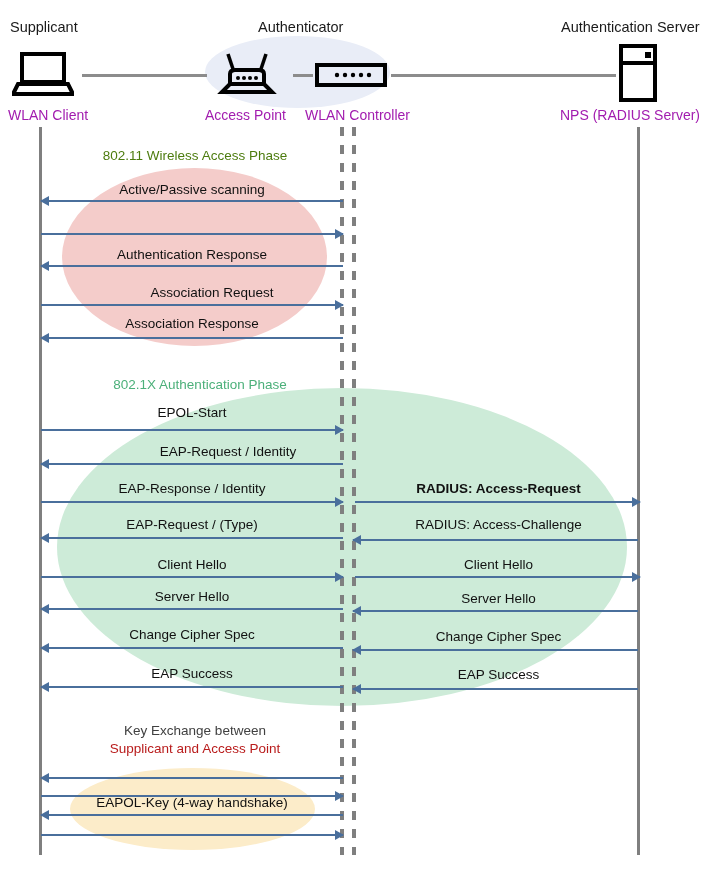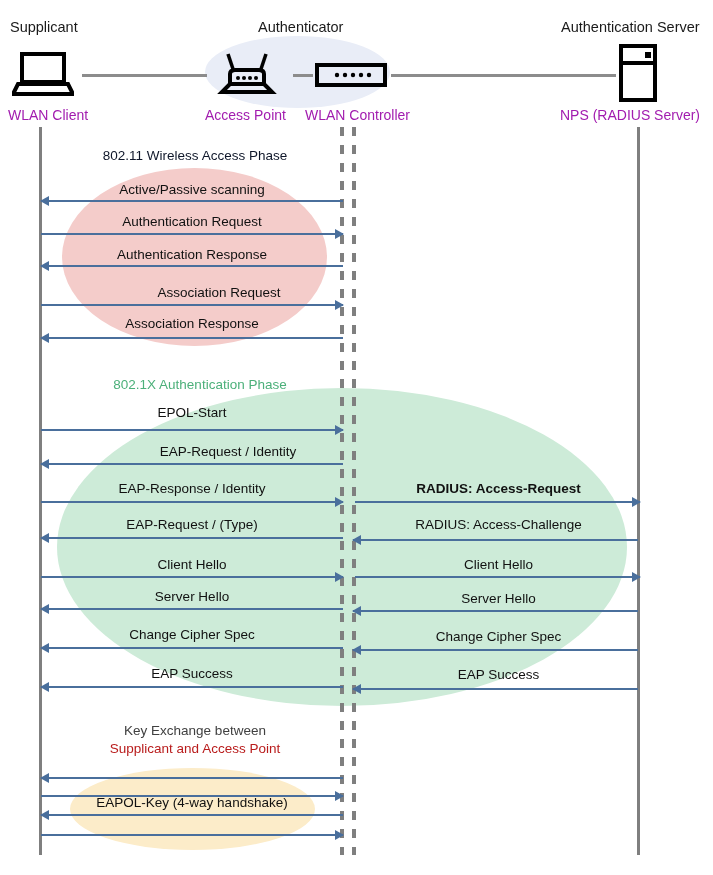--- a/index.html
+++ b/index.html
@@ -177,44 +177,43 @@
 
   <div class="phase-ellipse ellipse-wireless" style="left:62px; top:168px; width:265px; height:178px;"></div>
   <div class="phase-ellipse ellipse-dot1x" style="left:57px; top:388px; width:570px; height:318px;"></div>
   <div class="phase-ellipse ellipse-key" style="left:70px; top:768px; width:245px; height:82px;"></div>
 
   <div class="lifeline-solid" style="left:39px; top:127px; height:728px;"></div>
   <div class="lifeline-dashed" style="left:340px; top:127px; height:728px;"></div>
   <div class="lifeline-dashed" style="left:352px; top:127px; height:728px;"></div>
   <div class="lifeline-solid" style="left:637px; top:127px; height:728px;"></div>
 
-  <div class="phase-title" style="left:40px; top:147px; width:310px; color:#0f172a;">802.11 Wireless Access Phase</div>
+  <div class="phase-title" style="left:40px; top:147px; width:310px; color:#4d7c0f;">802.11 Wireless Access Phase</div>
   <div class="phase-title" style="left:45px; top:376px; width:310px; color:#4cb07a;">802.1X Authentication Phase</div>
   <div class="phase-title" style="left:40px; top:722px; width:310px; color:#404040;">Key Exchange between</div>
   <div class="phase-title" style="left:40px; top:740px; width:310px; color:#b91c1c;">Supplicant and Access Point</div>
 
   <div class="msg-label" style="left:42px; top:183px; width:300px;">Active/Passive scanning</div>
   <div class="msg to-left" style="left:41px; top:200px; width:302px;">
     <div class="shaft"></div>
       <div class="head"></div>
   </div>
 
-  <div class="msg-label" style="left:42px; top:215px; width:300px;">Authentication Request</div>
   <div class="msg to-right" style="left:41px; top:233px; width:302px;">
     <div class="shaft"></div>
       <div class="head"></div>
   </div>
 
   <div class="msg-label" style="left:42px; top:248px; width:300px;">Authentication Response</div>
   <div class="msg to-left" style="left:41px; top:265px; width:302px;">
     <div class="shaft"></div>
       <div class="head"></div>
   </div>
 
-  <div class="msg-label" style="left:31px; top:286px; width:300px;padding-left:38px;">Association Request</div>
+  <div class="msg-label" style="left:24px; top:286px; width:300px;padding-left:38px;">Association Request</div>
   <div class="msg to-right" style="left:41px; top:304px; width:302px;">
     <div class="shaft"></div>
       <div class="head"></div>
   </div>
 
   <div class="msg-label" style="left:42px; top:317px; width:300px;">Association Response</div>
   <div class="msg to-left" style="left:41px; top:337px; width:302px;">
     <div class="shaft"></div>
       <div class="head"></div>
   </div>

